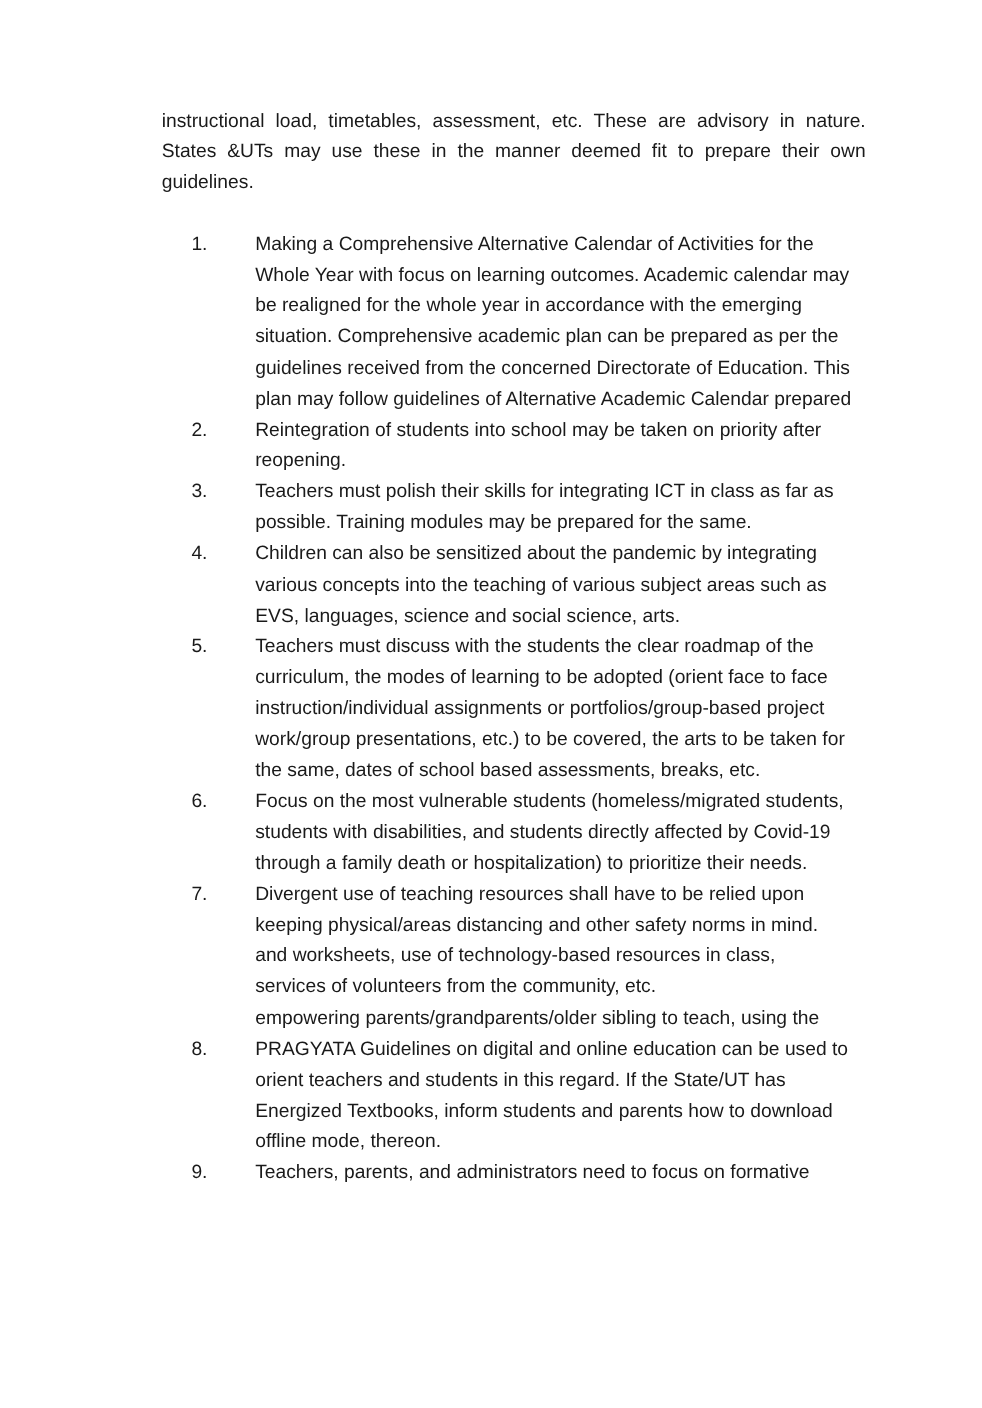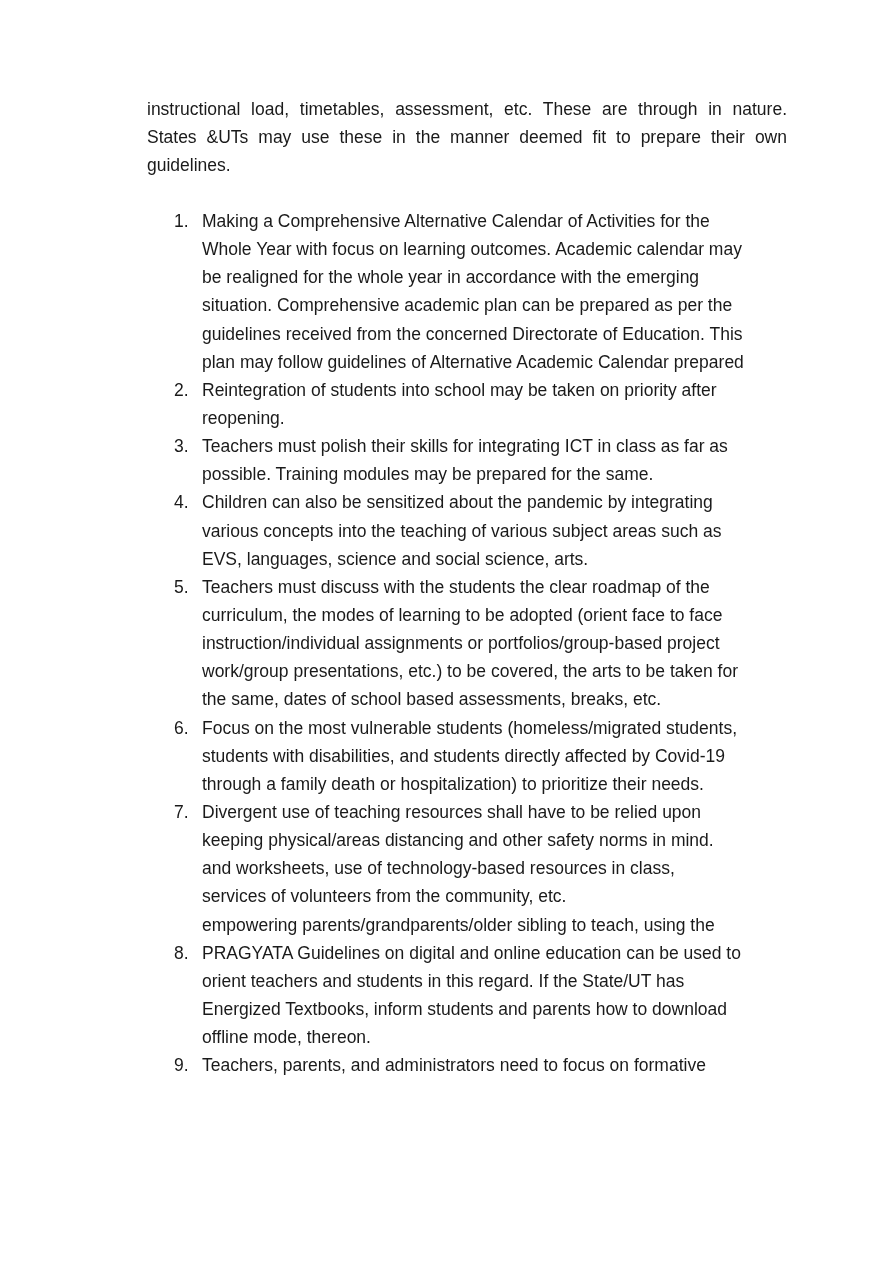--- a/index.html
+++ b/index.html
@@ -7,29 +7,29 @@
   .page {
     position: absolute; left: 0; top: 0; width: 893px; height: 1280px; background: #fff;
     font-family: "Liberation Sans", sans-serif; color: #1a1a1a; font-size: 17.5px;
   }
   .intro { position: absolute; left: 147px; top: 95px; width: 640px; }
   .intro .line { height: 28.2px; line-height: 28.2px; white-space: nowrap; text-align: justify; text-align-last: justify; }
   .intro .line.last { text-align-last: left; }
   .list { position: absolute; left: 147px; top: 207px; width: 660px; }
   .item { position: relative; }
   .item .num { position: absolute; left: 27px; top: 0; height: 28.15px; line-height: 28.15px; }
-  .item .text { margin-left: 55px; }
+  .item .text { margin-left: 85px; }
   .item .text .line { height: 28.15px; line-height: 28.15px; white-space: nowrap; }
 </style>
 </head>
 <body>
 
 <div class="page">
   <div class="intro">
-    <div class="line">instructional load, timetables, assessment, etc. These are through in nature.</div>
+    <div class="line">instructional load, timetables, assessment, etc. These are advisory in nature.</div>
     <div class="line">States &amp;UTs may use these in the manner deemed fit to prepare their own</div>
     <div class="line last">guidelines.</div>
   </div>
 
   <div class="list" id="guideline-list">
       <div class="item">
         <span class="num">1.</span>
         <div class="text">
           <div class="line">Making a Comprehensive Alternative Calendar of Activities for the</div>
           <div class="line">Whole Year with focus on learning outcomes. Academic calendar may</div>

